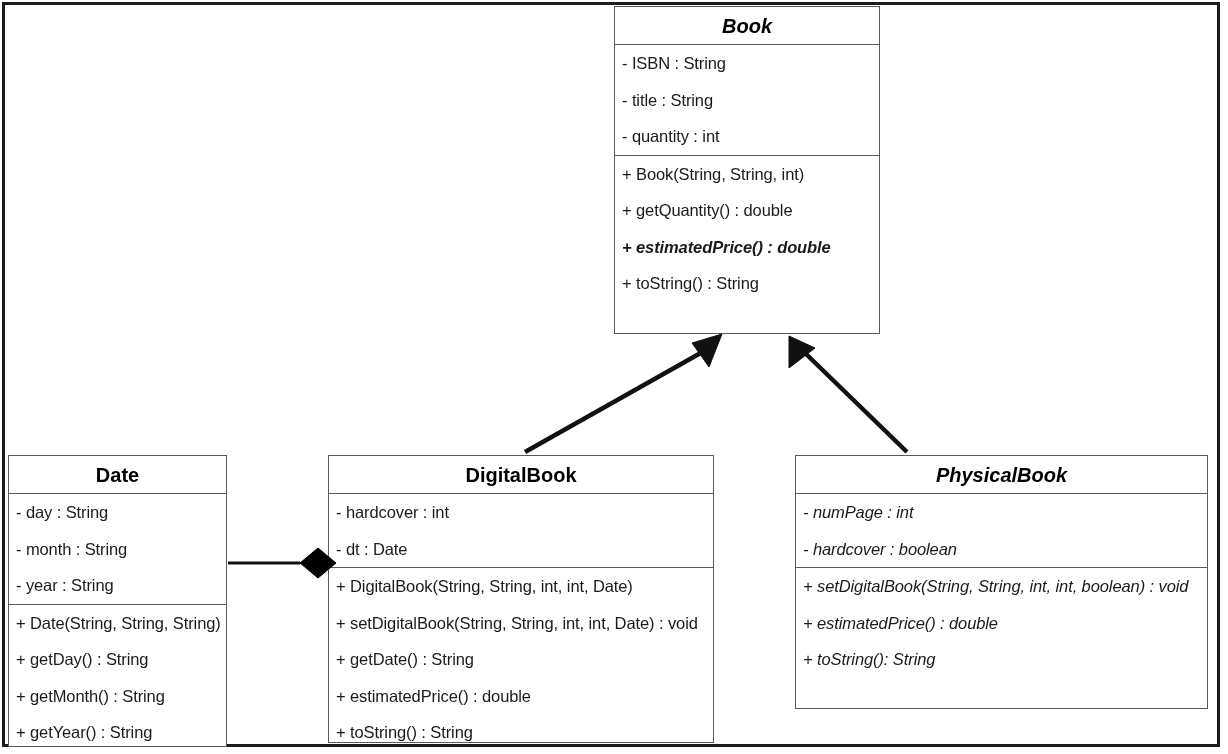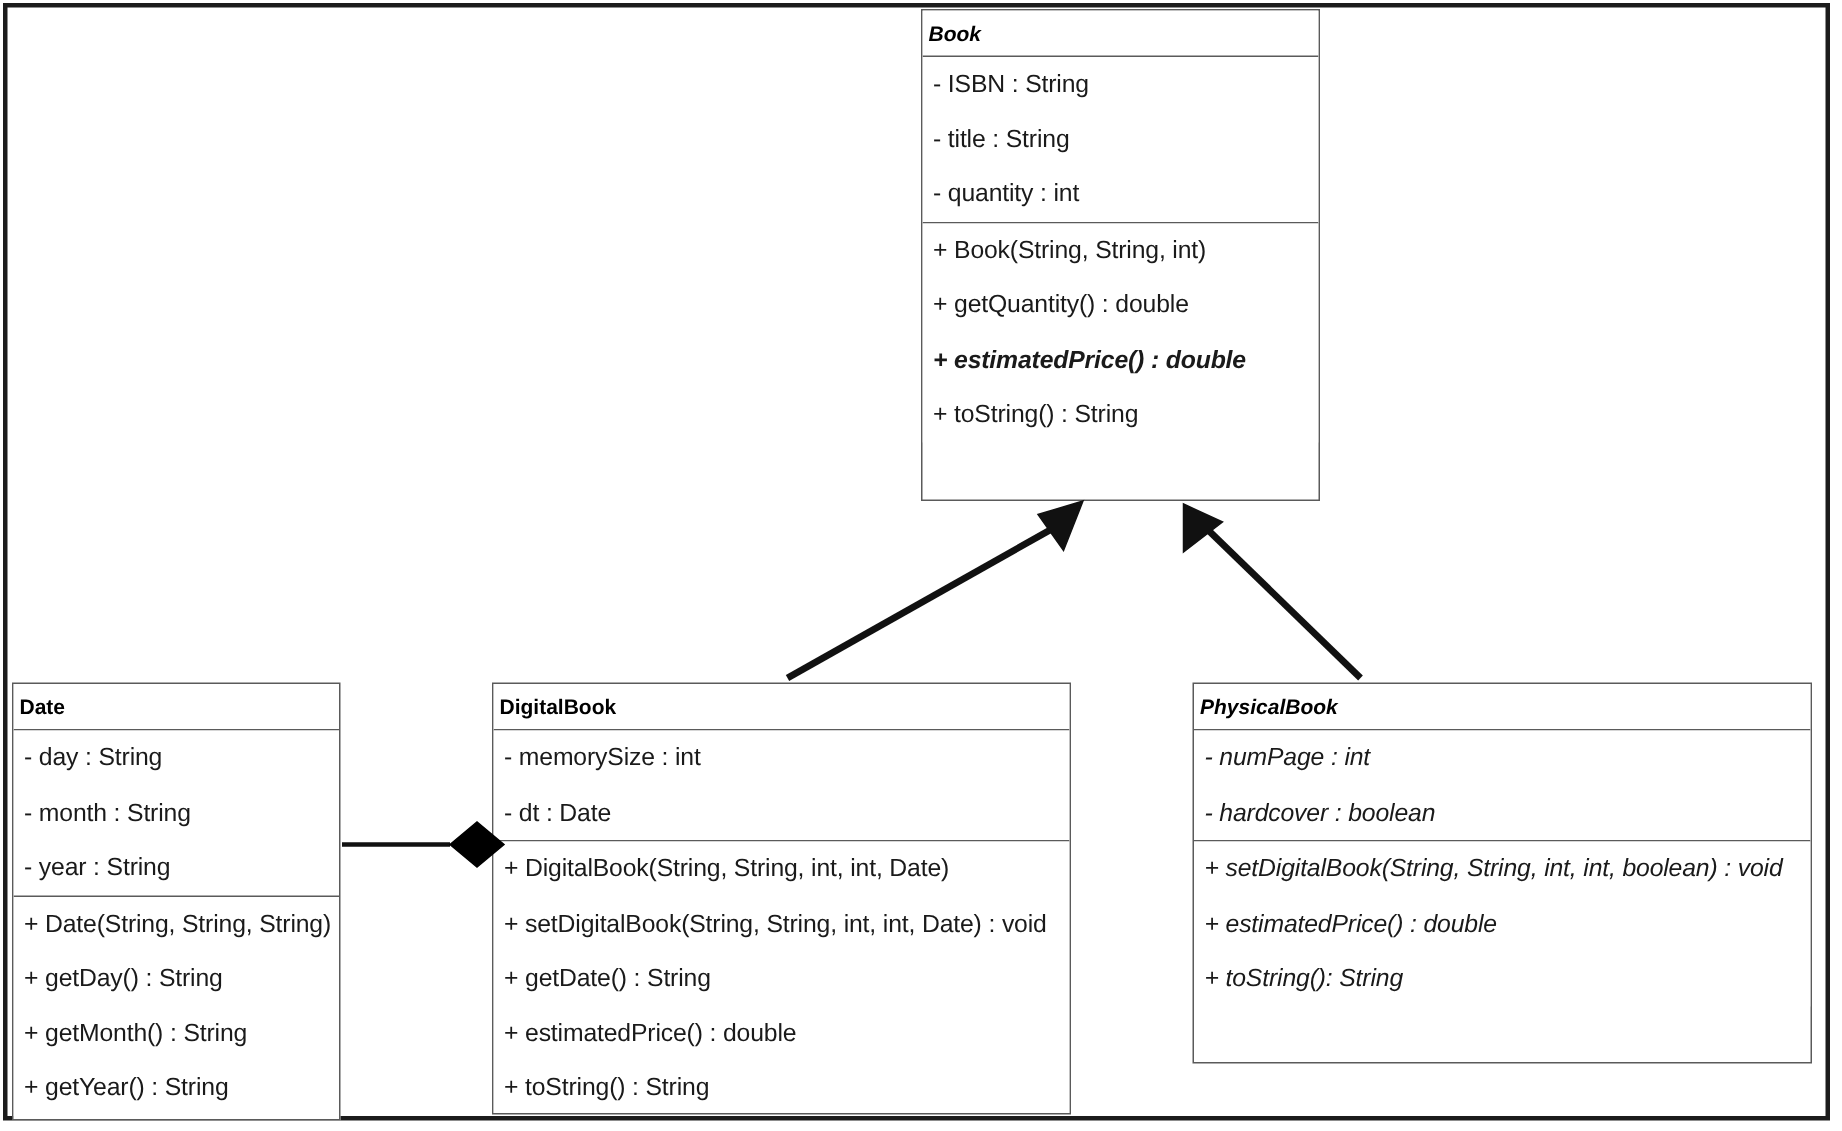--- a/index.html
+++ b/index.html
@@ -29,22 +29,23 @@
   }
   
   .uml-class {
     position: absolute;
     box-sizing: border-box;
     border: 1.5px solid #5a5a5a;
     background: #ffffff;
     overflow: hidden;
   }
   .uml-header {
+    text-align: center;
     font-weight: bold;
-    font-size: 14px;
+    font-size: 20px;
     color: #000;
     padding: 8px 4px 7px 4px;
     border-bottom: 1.5px solid #5a5a5a;
     line-height: 1.1;
     background: #fff;
   }
   .uml-header.abstract {
     font-style: italic;
   }
   .uml-compartment {
@@ -111,21 +112,21 @@
       <div class="uml-row">+ Date(String, String, String)</div>
       <div class="uml-row">+ getDay() : String</div>
       <div class="uml-row">+ getMonth() : String</div>
       <div class="uml-row">+ getYear() : String</div>
     </div>
   </div>
 
   <div class="uml-class" id="class-digitalbook" style="left:328px; top:455px; width:386px; height:288px;">
     <div class="uml-header">DigitalBook</div>
     <div class="uml-compartment">
-      <div class="uml-row">- memorySize : int</div>
+      <div class="uml-row">- hardcover : int</div>
       <div class="uml-row">- dt : Date</div>
     </div>
     <div class="uml-compartment last">
       <div class="uml-row">+ DigitalBook(String, String, int, int, Date)</div>
       <div class="uml-row">+ setDigitalBook(String, String, int, int, Date) : void</div>
       <div class="uml-row">+ getDate() : String</div>
       <div class="uml-row">+ estimatedPrice() : double</div>
       <div class="uml-row">+ toString() : String</div>
     </div>
   </div>

